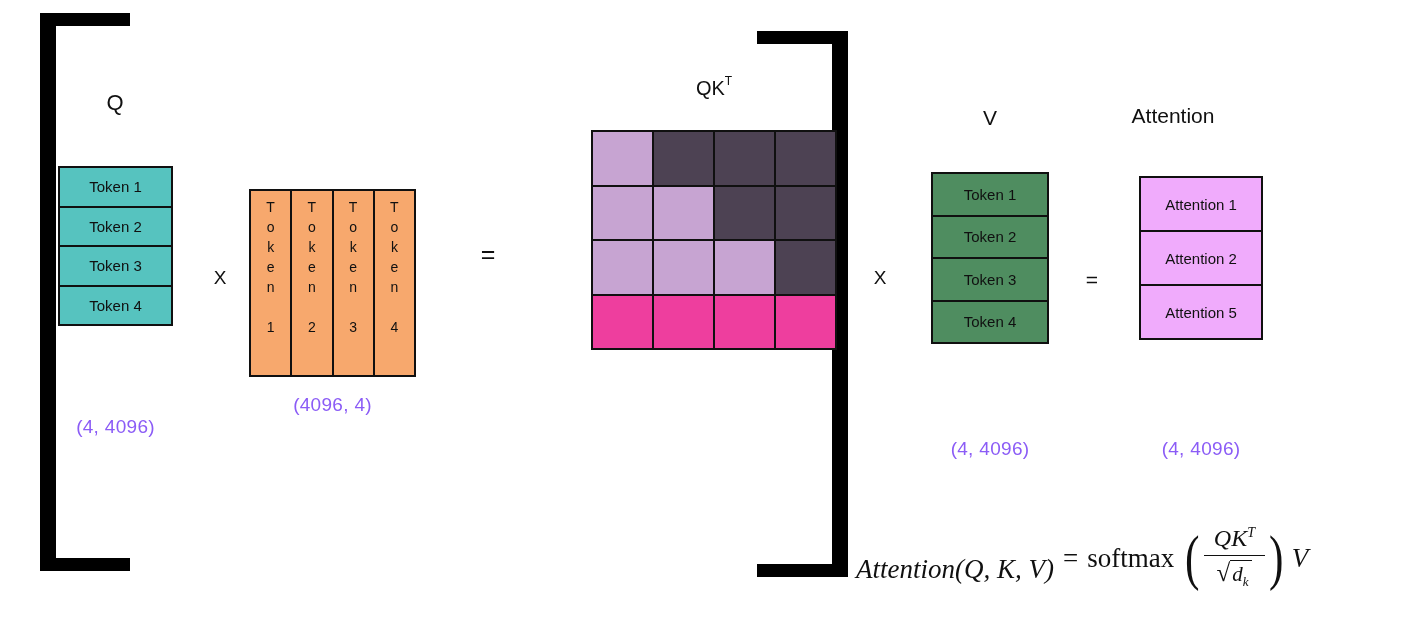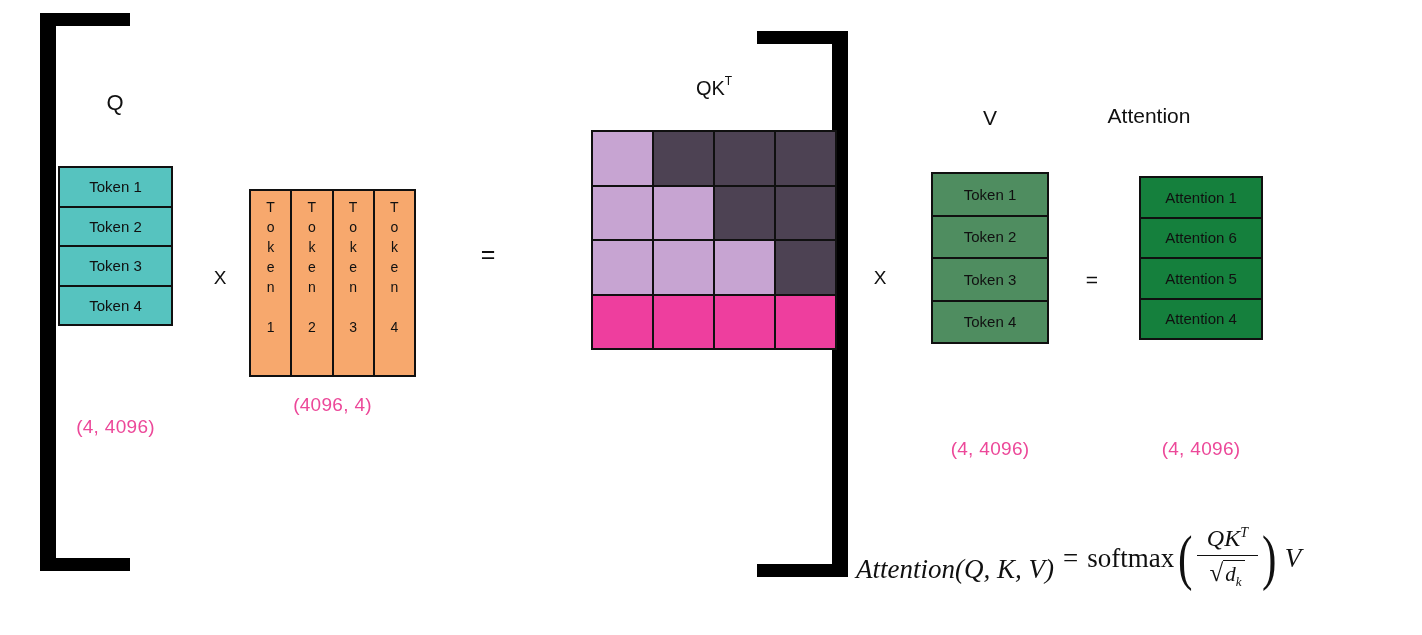--- a/index.html
+++ b/index.html
@@ -97,21 +97,21 @@
     background: #101010;
     padding: 2px;
     gap: 2px;
   }
 
   
   .shape-label {
     position: absolute;
     text-align: center;
     font-size: 19px;
-    color: #ec4899;
+    color: #8b5cf6;
     letter-spacing: 0.3px;
   }
 
   
   .op {
     position: absolute;
     text-align: center;
     color: #101010;
   }
   .op-x1  { left: 200px;  top: 267px; width: 40px; font-size: 19px; }
@@ -125,21 +125,21 @@
     left: 856px; top: 506px; height: 104px;
     display: flex;
     align-items: center;
     font-family: "Liberation Serif", serif;
     font-size: 27px;
     color: #101010;
     white-space: nowrap;
   }
   .f-italic { font-style: italic; margin-top: 23px; }
   .f-eq { margin: 0 9px; font-style: normal; }
-  .f-softmax { font-style: normal; margin-right: 1px; }
+  .f-softmax { font-style: normal; margin-right: 8px; }
   .f-paren {
     font-size: 62px;
     font-weight: 300;
     line-height: 0.9;
     transform: scaleX(0.7);
     font-style: normal;
   }
   .f-frac {
     display: inline-flex;
     flex-direction: column;
@@ -231,26 +231,25 @@
   <div class="matrix v-matrix" style="background-color: rgb(79, 141, 96);">
     <div class="mrow">Token 1</div>
     <div class="mrow">Token 2</div>
     <div class="mrow">Token 3</div>
     <div class="mrow">Token 4</div>
   </div>
   <div class="shape-label" style="left:904px; top:438px; width:172px;">(4, 4096)</div>
 
   <div class="op op-eq2">=</div>
 
-  <div class="mat-label" style="left:1084px; top:104px; width:130px;">Attention</div>
-  <div class="matrix att-matrix" style="background-color: #15803d;">
+  <div class="mat-label" style="left:1108px; top:104px; width:130px;">Attention</div>
+  <div class="matrix att-matrix" style="background-color: #f0abfc;">
     <div class="mrow">Attention 1</div>
-    <div class="mrow">Attention 6</div>
+    <div class="mrow">Attention 2</div>
     <div class="mrow">Attention 5</div>
-    <div class="mrow">Attention 4</div>
   </div>
   <div class="shape-label" style="left:1116px; top:438px; width:170px;">(4, 4096)</div>
 
   <div class="formula">
     <span class="f-italic">Attention(Q, K, V)</span>
     <span class="f-eq">=</span>
     <span class="f-softmax">softmax</span>
     <span class="f-paren">(</span>
     <span class="f-frac">
       <span class="f-num"><span>QK</span><sup>T</sup></span>

